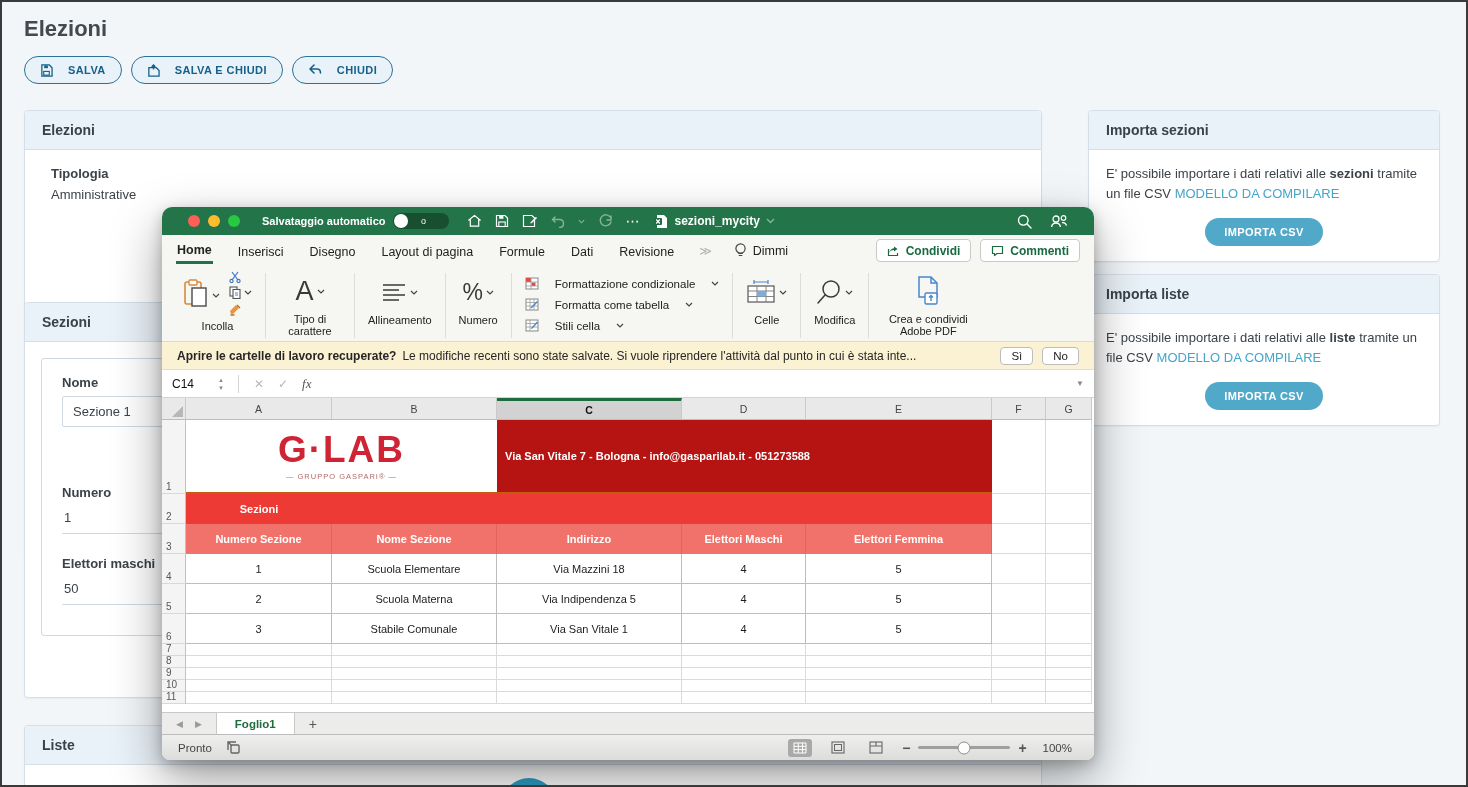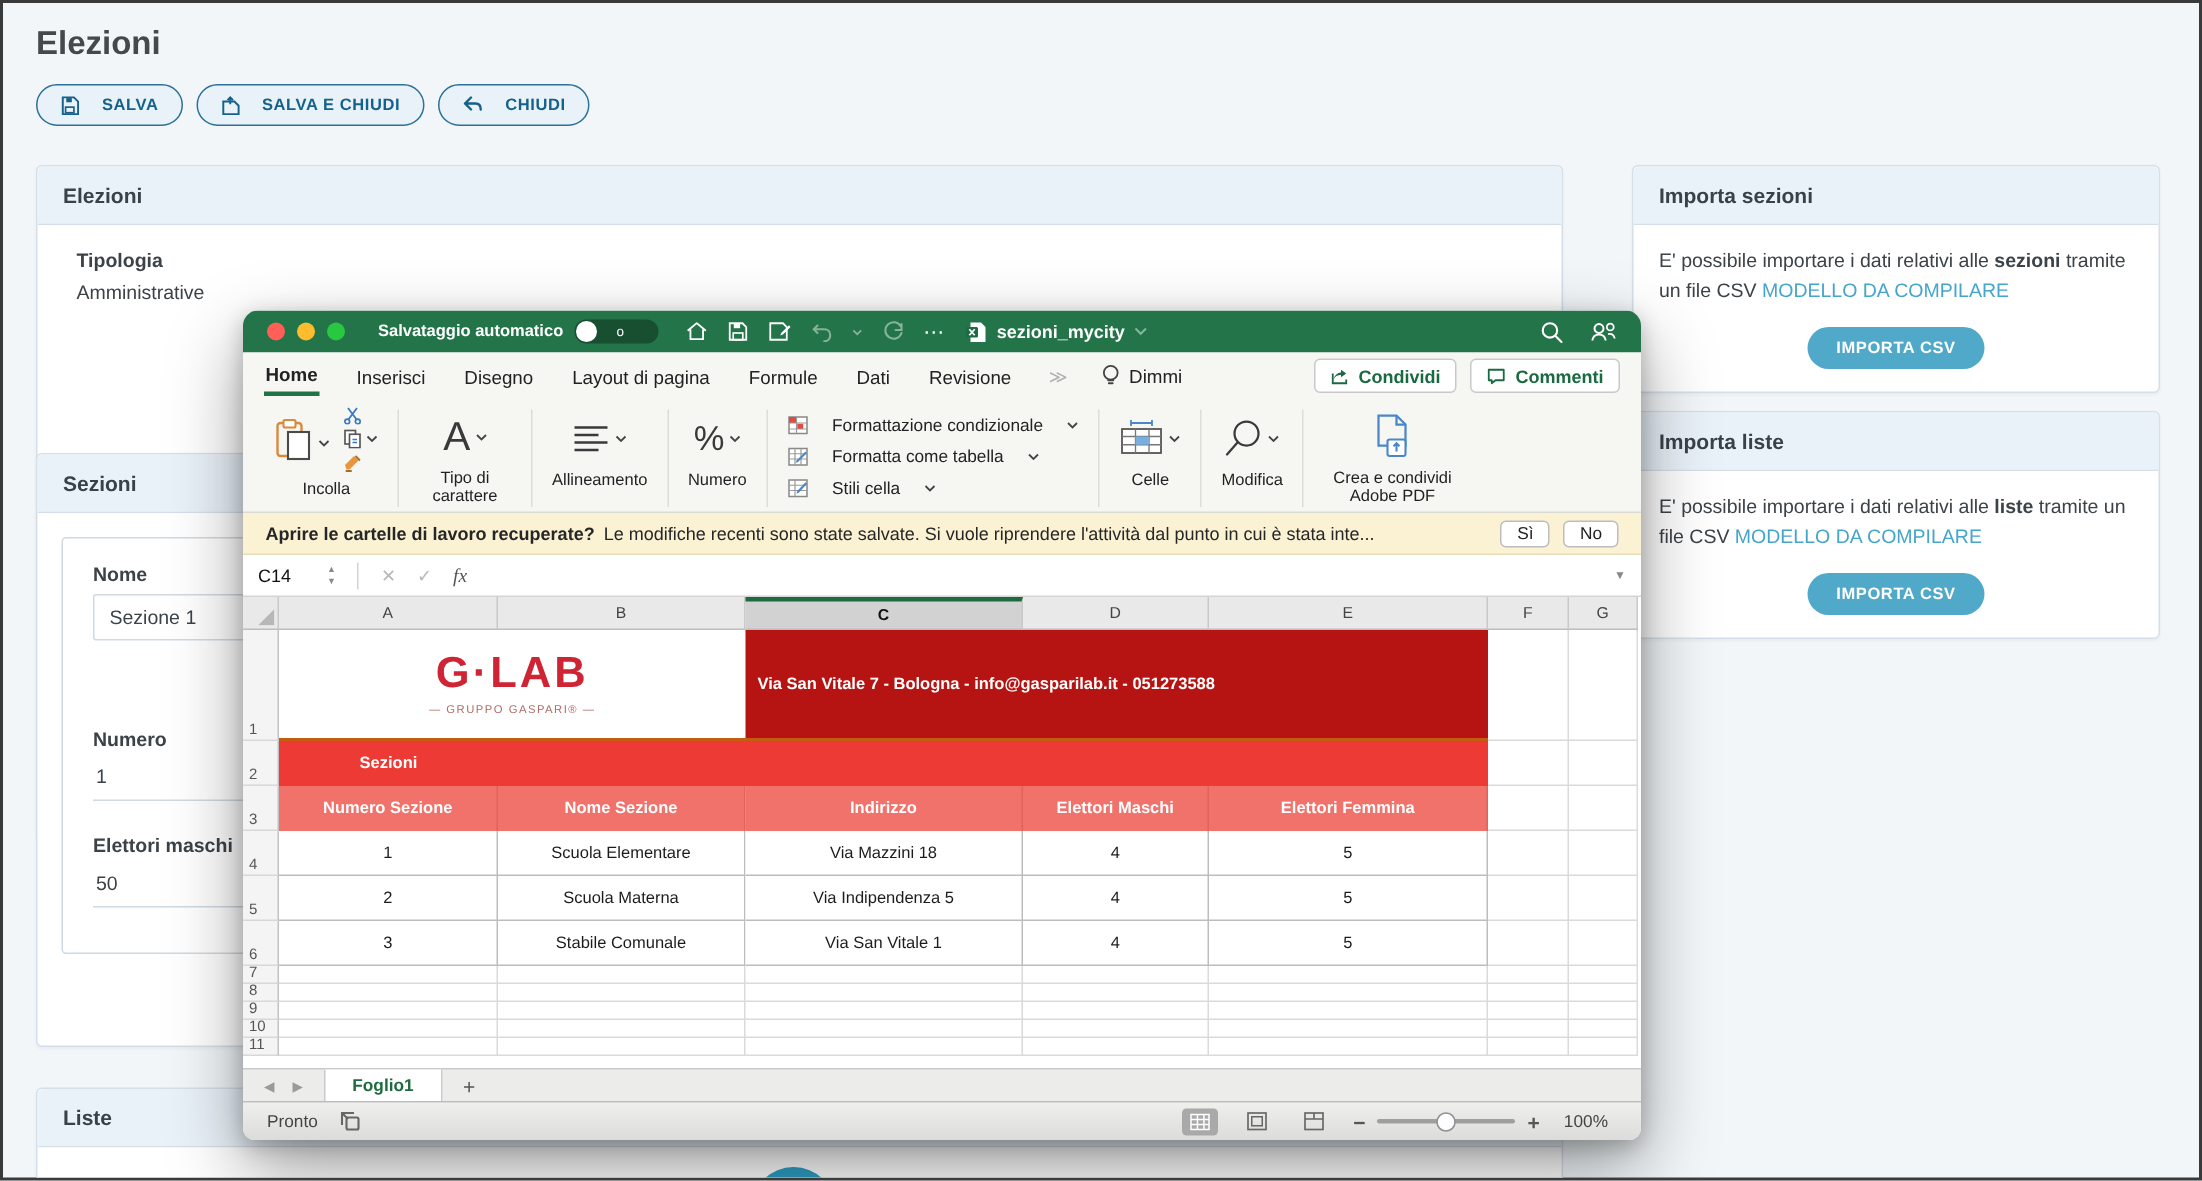--- a/index.html
+++ b/index.html
@@ -33,21 +33,21 @@
   .side-text { font-size:13px; line-height:1.55; color:#3b4248; }
   .side-link { color:#45a5cb; font-weight:400; text-decoration:none; cursor:pointer; }
   .teal-btn {
     display:block; margin:14px auto 2px; border:none; cursor:pointer;
     background:#51a9c9; color:#fff; font-weight:700; font-size:11px; letter-spacing:.4px;
     border-radius:16px; padding:8px 19px; font-family:inherit;
   }
   .fab-circle { position:absolute; left:499px; top:776px; width:56px; height:56px; border-radius:50%; background:#2d9fc4; }
   
   .excel { position:absolute; left:160px; top:205px; width:932px; height:553px; border-radius:10px 10px 8px 8px; overflow:hidden; box-shadow:0 20px 50px rgba(0,0,0,.38), 0 4px 14px rgba(0,0,0,.22); display:flex; flex-direction:column; background:#fff; }
-  .xl-titlebar { height:28px; background:#237449; display:flex; align-items:center; padding:0 16px; gap:8px; flex:0 0 auto; }
+  .xl-titlebar { height:28px; background:#237449; display:flex; align-items:center; padding:0 26px; gap:8px; flex:0 0 auto; }
   .tl { width:12px; height:12px; border-radius:50%; }
   .tl.red{background:#ff5f57;} .tl.yellow{background:#febc2e;} .tl.green{background:#28c840;}
   .autosave-label { color:#fff; font-size:11px; font-weight:700; margin-left:14px; }
   .toggle { width:56px; height:16px; border-radius:9px; background:#174f30; display:flex; align-items:center; padding:1px; cursor:pointer; }
   .knob { width:14px; height:14px; border-radius:50%; background:#fff; }
   .toggle-state { color:#fff; font-size:9px; margin:0 auto; padding-right:10px; }
   .tb-icons { display:flex; align-items:center; gap:13px; margin-left:10px; color:#fff; }
   .tb-icons .faded { opacity:.45; }
   .dots { color:#fff; font-size:14px; letter-spacing:1px; }
   .doc-name { color:#fff; font-size:12px; font-weight:700; margin-left:6px; display:flex; align-items:center; gap:6px; }
@@ -90,21 +90,21 @@
   .colhdr-row { height:22px; }
   .colhdr { background:#e9e9e9; border-right:1px solid #c9c9c9; border-bottom:1px solid #bdbdbd; color:#444; font-size:10.5px; display:flex; align-items:center; justify-content:center; cursor:pointer; }
   .colhdr.sel { background:#d2d2d2; border-top:3px solid #1e6b40; color:#111; font-weight:700; }
   .corner { background:#e9e9e9; border-right:1px solid #c9c9c9; border-bottom:1px solid #bdbdbd; position:relative; width:24px; flex:0 0 24px; cursor:pointer; }
   .corner::after { content:""; position:absolute; right:2px; bottom:2px; width:11px; height:11px; background:#b7b7b7; clip-path:polygon(100% 0,100% 100%,0 100%); }
   .cA{width:146px;flex:0 0 146px;} .cB{width:165px;flex:0 0 165px;} .cC{width:185px;flex:0 0 185px;}
   .cD{width:124px;flex:0 0 124px;} .cE{width:186px;flex:0 0 186px;} .cF{width:54px;flex:0 0 54px;} .cG{width:46px;flex:0 0 46px;}
   .gcell { border-right:1px solid #dadada; border-bottom:1px solid #dadada; display:flex; align-items:center; justify-content:center; }
   .r1 { height:74px; } .r30 { height:30px; } .rthin { height:12px; }
   .logo-cell { width:311px; flex:0 0 311px; display:flex; flex-direction:column; align-items:center; justify-content:center; border-bottom:2px solid #c55a11; }
-  .logo-main { color:#cf2434; font-size:29px; font-weight:700; letter-spacing:2px; line-height:1; }
+  .logo-main { color:#cf2434; font-size:37px; font-weight:700; letter-spacing:2px; line-height:1; }
   .logo-sub { color:#b26a66; font-size:7.5px; letter-spacing:1px; margin-top:4px; }
   .banner-cell { width:495px; flex:0 0 495px; background:#b51412; color:#fff; font-weight:700; font-size:11px; display:flex; align-items:center; padding-left:8px; border-bottom:2px solid #c55a11; }
   .title-row-cell { width:806px; flex:0 0 806px; background:#ee3a34; display:flex; align-items:center; }
   .title-inner { width:146px; text-align:center; color:#fff; font-weight:700; font-size:11px; }
   .hdr-cell { background:#f0726b; color:#fff; font-weight:700; font-size:11px; display:flex; align-items:center; justify-content:center; border-right:1px solid #e2625c; }
   .data-cell { border-right:1px solid #bdbdbd; border-bottom:1px solid #bdbdbd; display:flex; align-items:center; justify-content:center; color:#1c1c1c; background:#fff; }
   
   .xl-sheettabs { height:22px; background:#ececea; border-top:1px solid #c9c9c9; display:flex; align-items:stretch; flex:0 0 auto; }
   .sheet-arrows { display:flex; align-items:center; gap:12px; padding:0 14px; color:#9a9a9a; font-size:9px; }
   .sheet-tab { background:#fff; border-left:1px solid #c9c9c9; border-right:1px solid #c9c9c9; color:#1e6b40; font-weight:700; font-size:11.5px; display:flex; align-items:center; padding:0 18px; cursor:pointer; }

